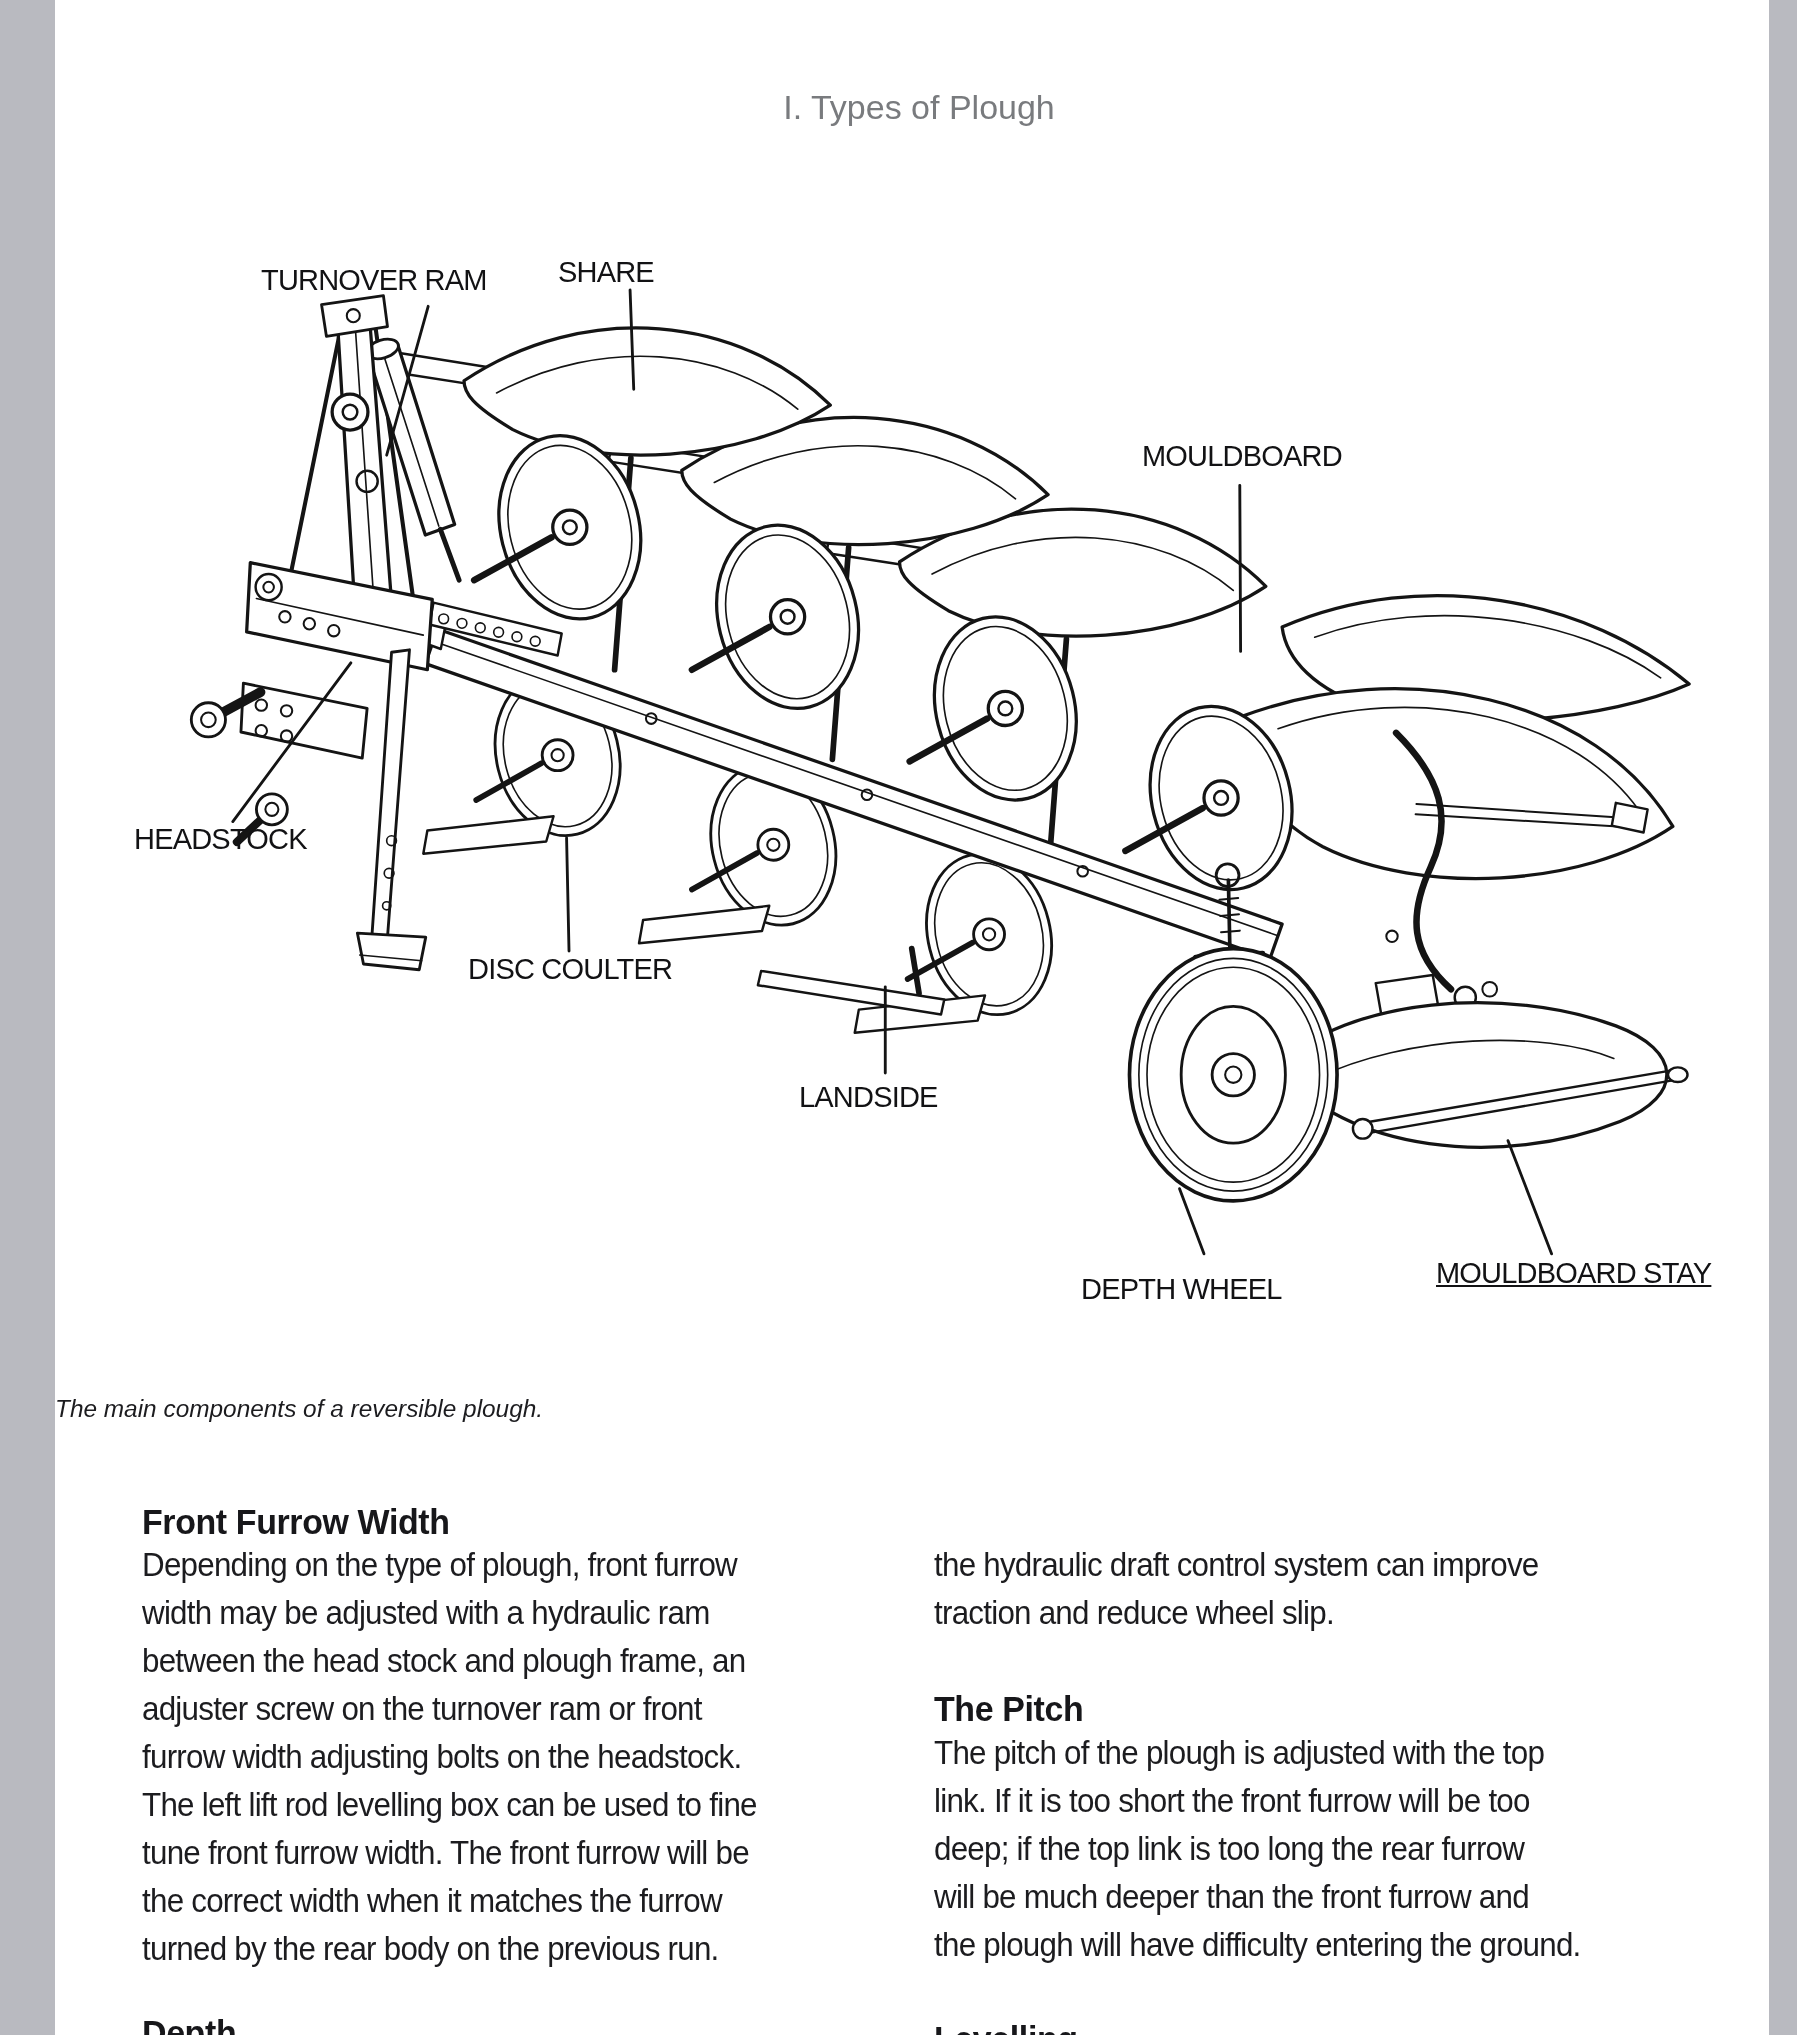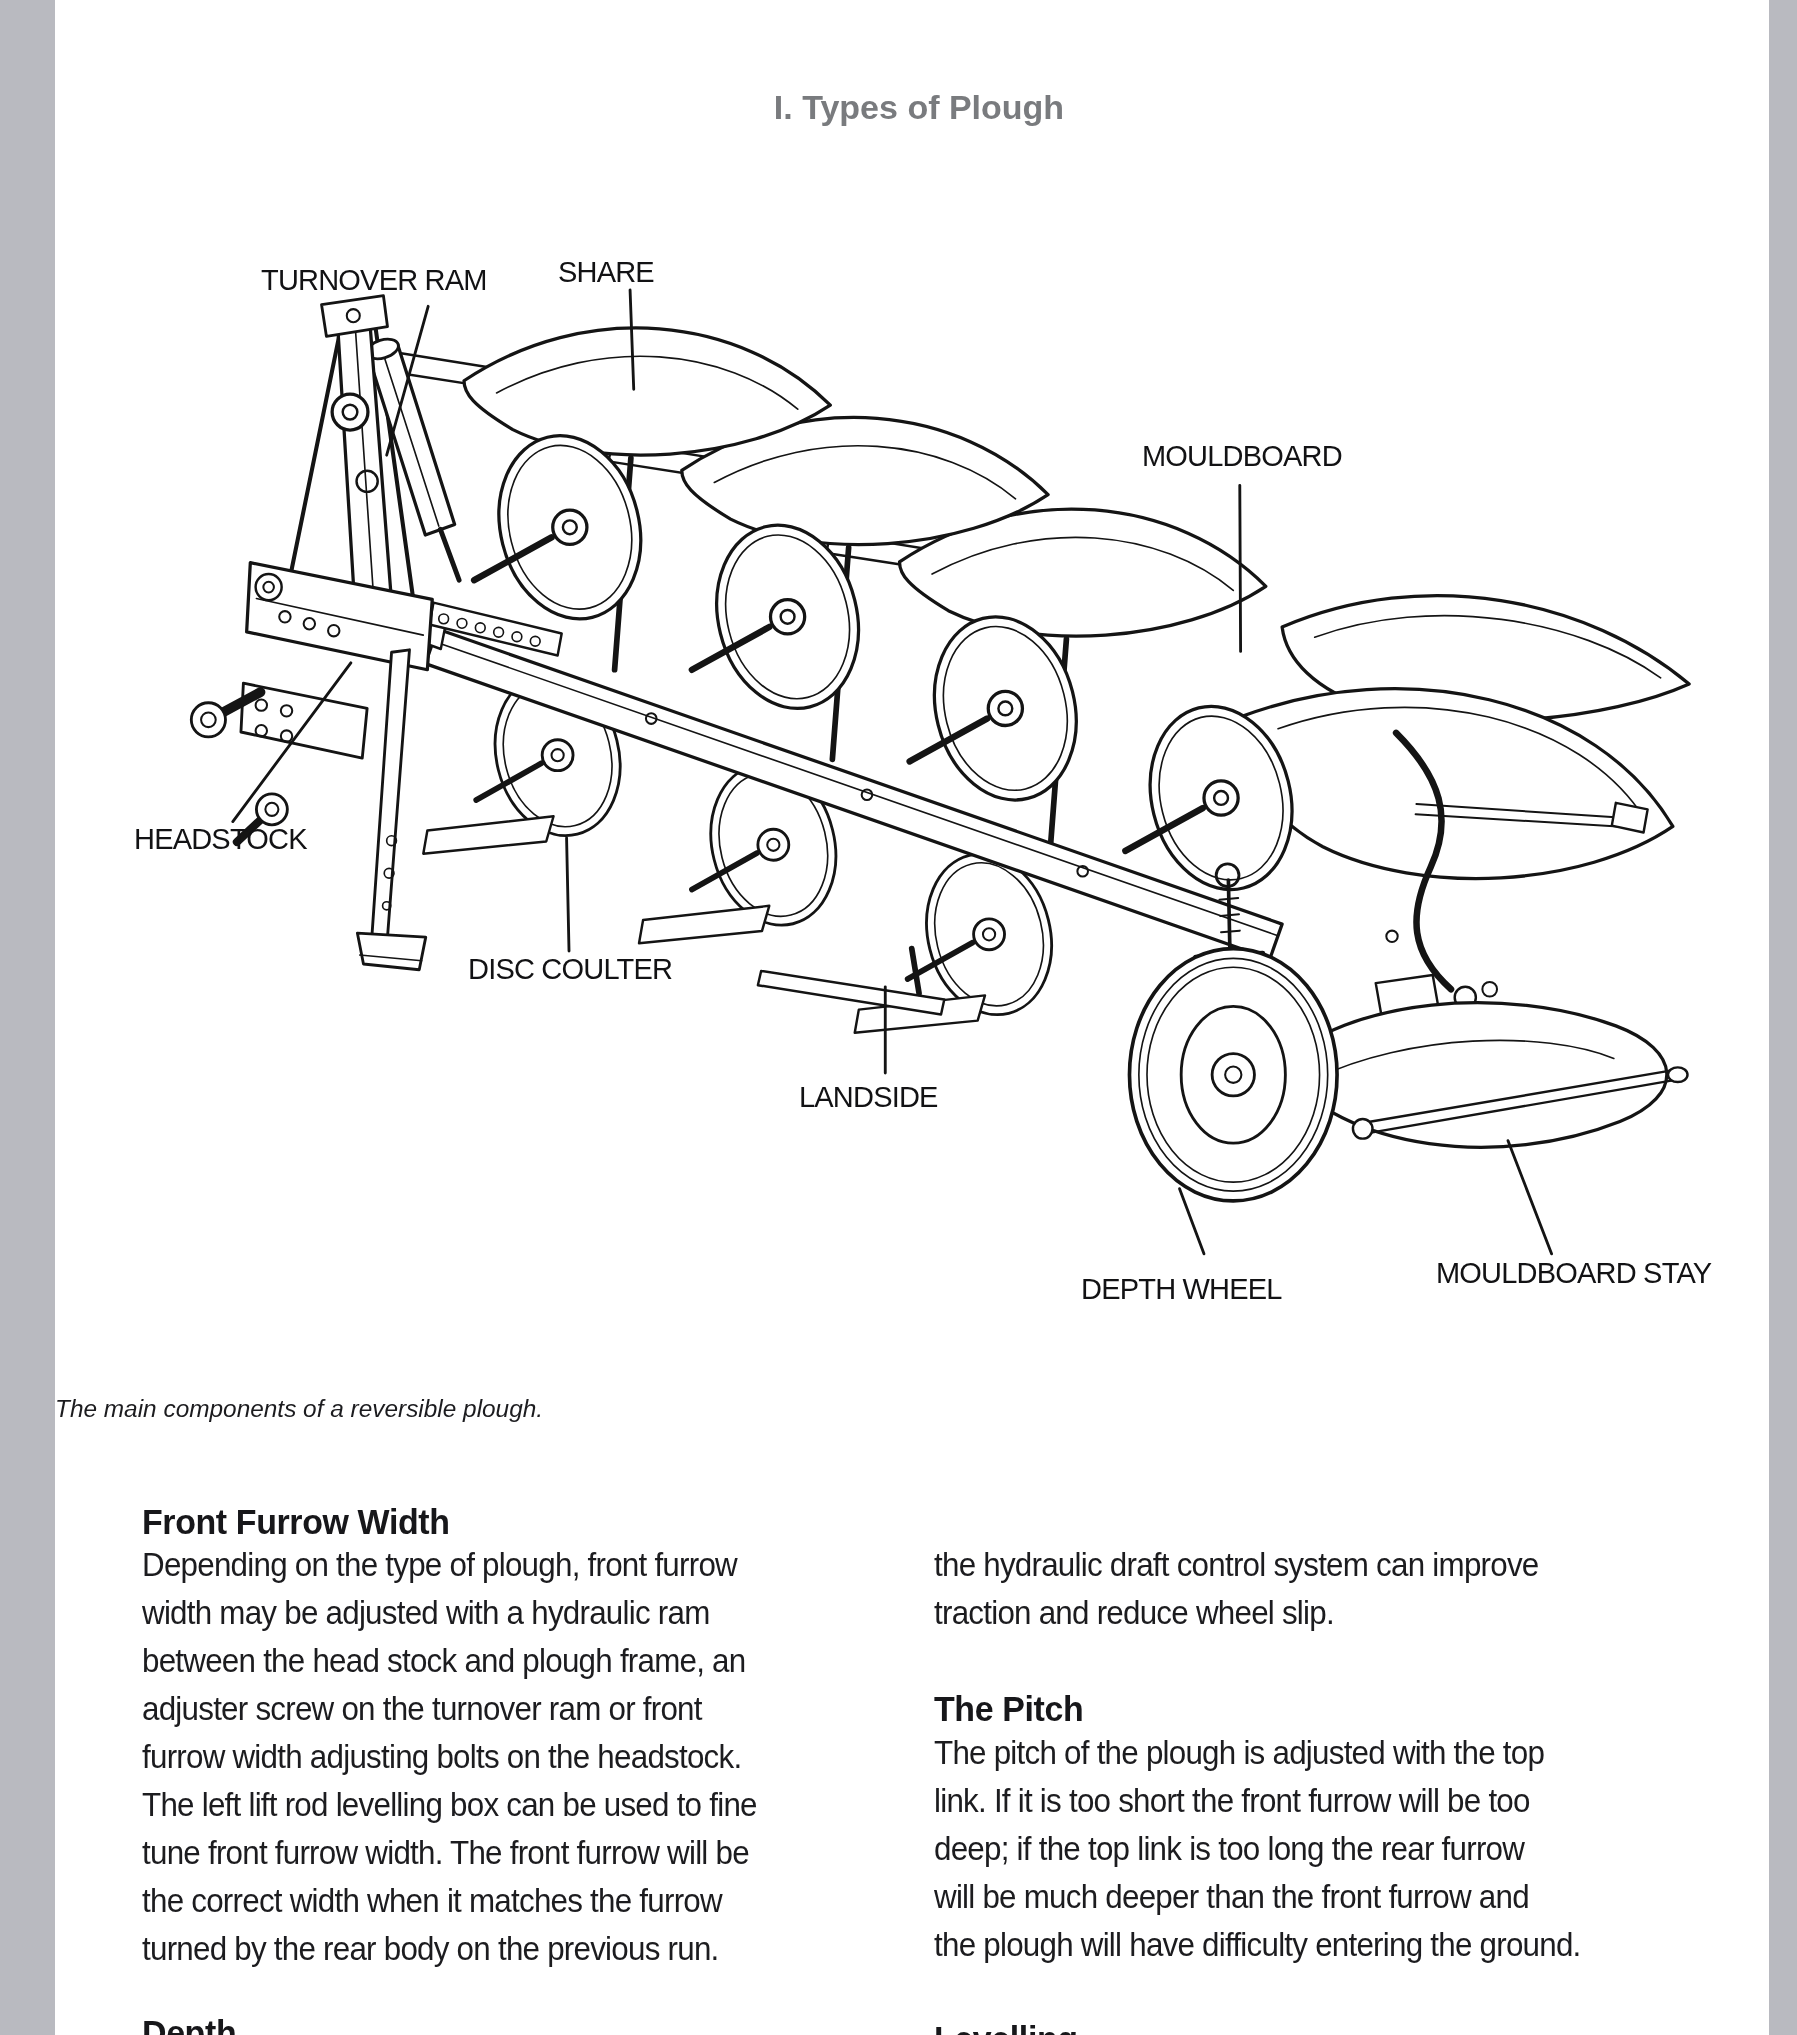--- a/index.html
+++ b/index.html
@@ -5,21 +5,21 @@
   html,body{margin:0;padding:0;}
   body{
     width:1797px;height:2355px;position:relative;background:#ffffff;
     font-family:"Liberation Sans", sans-serif;color:#1c1c1f;overflow:hidden;
   }
   .edge-bar{position:absolute;top:0;bottom:0;background:#b9bac0;}
   .edge-bar.left{left:0;width:55px;}
   .edge-bar.right{right:0;width:28.5px;}
   .page-title{
     position:absolute;top:88px;left:55px;right:14px;text-align:center;
-    font-size:34px;font-weight:bold;color:#797b7e;letter-spacing:0;
+    font-size:34px;font-weight:normal;color:#797b7e;letter-spacing:0;
   }
   .drawing-svg{position:absolute;left:0;top:0;pointer-events:none;}
   .fig-label{
     position:absolute;font-size:29px;letter-spacing:-0.8px;color:#121214;
     white-space:nowrap;
   }
   .fig-caption{
     position:absolute;top:1395px;left:55px;right:28.5px;text-align:left;
     font-size:24.4px;font-style:italic;color:#1c1c1f;
   }
@@ -223,21 +223,21 @@
   </g>
 </svg>
 
 <div class="fig-label" style="left:261px;top:264px;">TURNOVER RAM</div>
 <div class="fig-label" style="left:558px;top:256px;">SHARE</div>
 <div class="fig-label" style="left:1142px;top:440px;">MOULDBOARD</div>
 <div class="fig-label" style="left:134px;top:823px;">HEADSTOCK</div>
 <div class="fig-label" style="left:468px;top:953px;">DISC COULTER</div>
 <div class="fig-label" style="left:799px;top:1081px;">LANDSIDE</div>
 <div class="fig-label" style="left:1081px;top:1257px;margin-top:16px;">DEPTH WHEEL</div>
-<div class="fig-label" style="left:1436px;top:1257px;">MOULDBOARD STAY</div>
+<div class="fig-label" style="left:1436px;top:1257px;text-decoration:underline;">MOULDBOARD STAY</div>
 
 <div class="fig-caption">The main components of a reversible plough.</div>
 
 <div class="sec-heading" style="left:142px;top:1502px;">Front Furrow Width</div>
 <div class="para" style="left:142px;top:1541px;">
   <div>Depending on the type of plough, front furrow</div>
   <div>width may be adjusted with a hydraulic ram</div>
   <div>between the head stock and plough frame, an</div>
   <div>adjuster screw on the turnover ram or front</div>
   <div>furrow width adjusting bolts on the headstock.</div>

